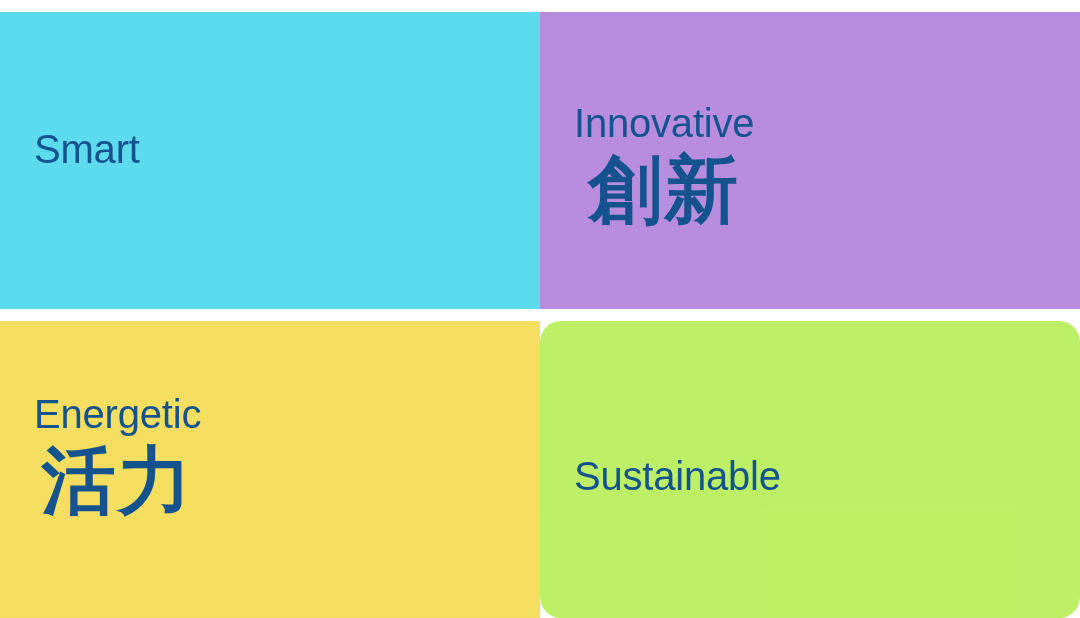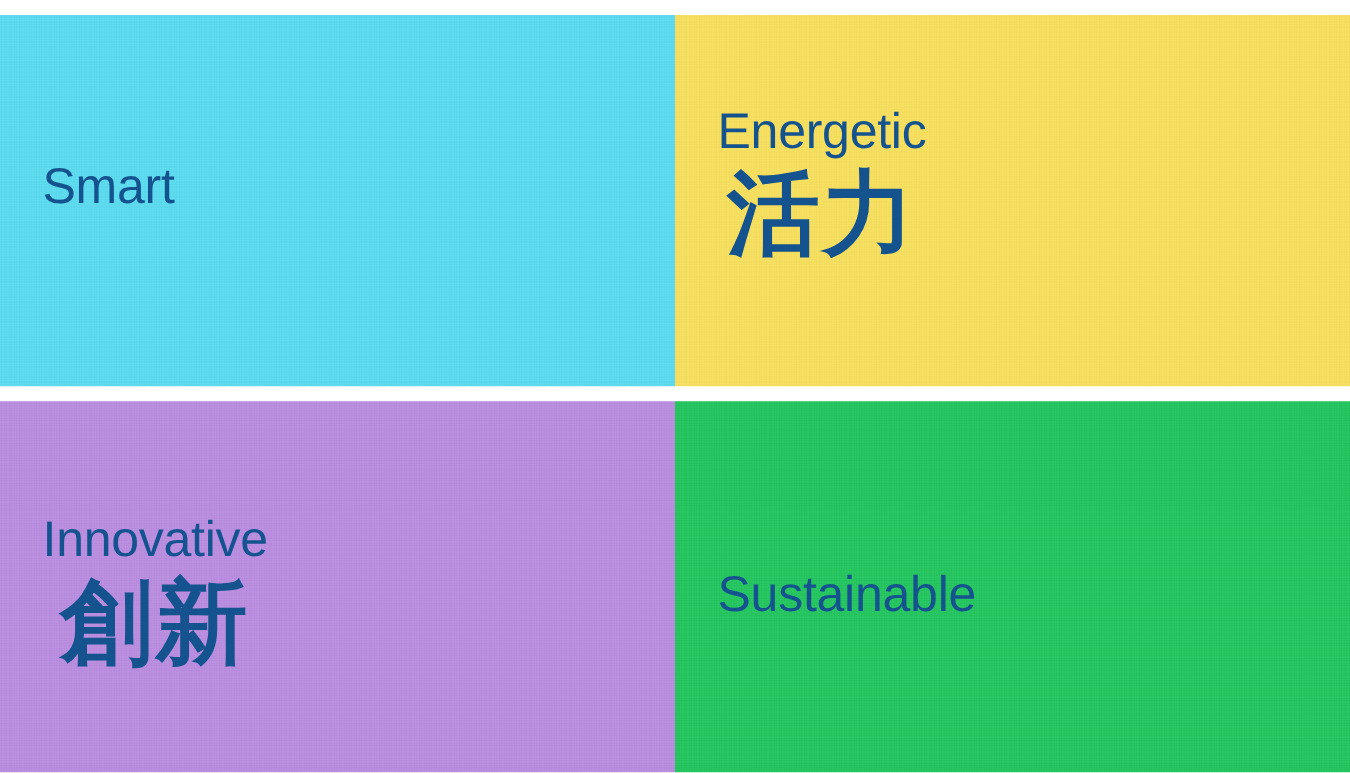--- a/index.html
+++ b/index.html
@@ -95,33 +95,33 @@
 <body>
 
 <div class="grid">
 
   <div class="cell cell-tl" style="background-color: rgb(91, 220, 240); color: rgb(21, 83, 143);">
     <div class="cell-inner">
       <div class="word-en">Smart</div>
     </div>
   </div>
 
+  <div class="cell cell-bl" style="background-color: rgb(185, 140, 224); color: rgb(21, 83, 143);">
+    <div class="cell-inner">
+      <div class="word-en">Innovative</div>
+      <div class="word-zh">創新</div>
+    </div>
+  </div>
+
   <div class="cell cell-tr" style="background-color: rgb(247, 224, 94); color: rgb(21, 83, 143);">
     <div class="cell-inner">
       <div class="word-en">Energetic</div>
       <div class="word-zh">活力</div>
     </div>
   </div>
 
-  <div class="cell cell-bl" style="background-color: rgb(185, 140, 224); color: rgb(21, 83, 143);">
-    <div class="cell-inner">
-      <div class="word-en">Innovative</div>
-      <div class="word-zh">創新</div>
-    </div>
-  </div>
-
-  <div class="cell cell-br" style="background-color: #22c55e; color: rgb(21, 83, 143);">
+  <div class="cell cell-br" style="background-color: #bef264; color: rgb(21, 83, 143); border-radius: 21px;">
     <div class="cell-inner">
       <div class="word-en">Sustainable</div>
     </div>
   </div>
 
 </div>
 
 </body></html>

